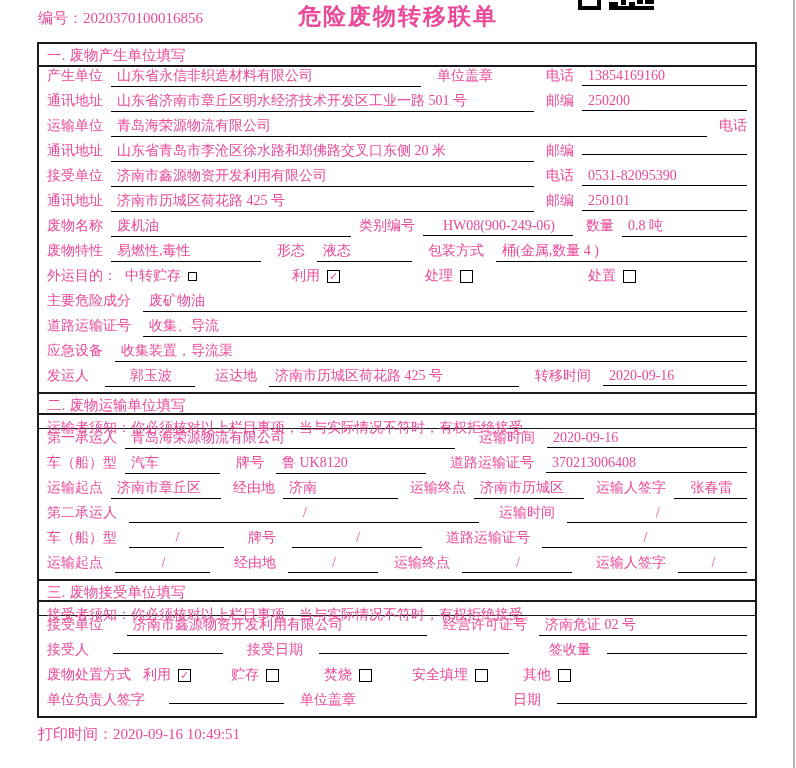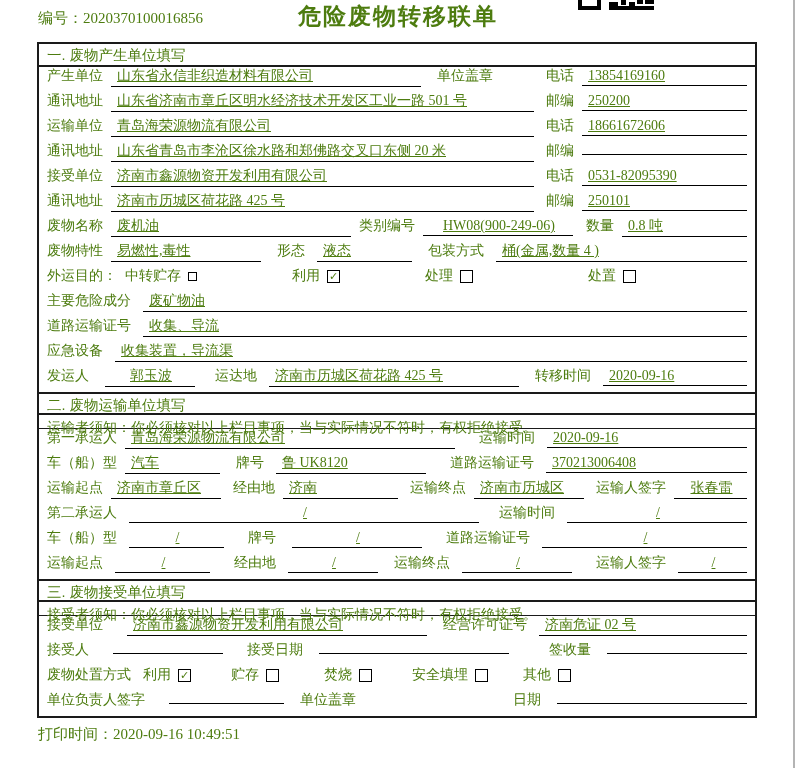--- a/index.html
+++ b/index.html
@@ -1,19 +1,19 @@
 <!DOCTYPE html>
 <html><head>
 <meta charset="utf-8">
 <style>
   * { box-sizing: border-box; }
   html,body { margin:0; padding:0; background:#ffffff; }
   .page {
     position:relative; width:796px; height:768px; background:#ffffff;
-    color:#4d7c0f; font-family:"Liberation Serif","DejaVu Serif",serif;
+    color:#ec4899; font-family:"Liberation Serif","DejaVu Serif",serif;
     font-size:14px; overflow:hidden;
   }
   .edge-line { position:absolute; right:1px; top:0; width:2px; height:100%; background:#b4b4b4; }
   .topbar { position:relative; height:42px; }
   .serial { position:absolute; left:38px; top:9px; font-size:15px; white-space:nowrap; }
   .doc-title {
     position:absolute; left:0; right:0; top:1px; text-align:center;
     font-size:23px; font-weight:bold; letter-spacing:2px;
     font-family:"Liberation Sans","DejaVu Sans",sans-serif;
   }
@@ -23,21 +23,21 @@
     height:23px; line-height:21px; padding:1px 8px;
     font-weight:normal; font-size:14.5px;
     font-family:"Liberation Sans","DejaVu Sans",sans-serif;
     border-bottom:2px solid #1a1a1a; white-space:nowrap;
   }
   .sec-header.mid { border-top:2px solid #1a1a1a; }
   .notice { height:14px; line-height:23px; padding:1px 8px; border-bottom:1.5px solid #1a1a1a; white-space:nowrap; }
   .row { display:flex; align-items:baseline; height:25px; padding:0 8px; white-space:nowrap; }
   .lbl { flex:0 0 auto; }
   .spacer { flex:1 1 auto; }
-  .ul { display:inline-block; border-bottom:1px solid #000; padding:0 4px 1px 6px; overflow:hidden;text-decoration:underline; }
+  .ul { display:inline-block; border-bottom:1px solid #000; padding:0 4px 1px 6px; overflow:hidden; }
   .ul.fill { flex:1 1 auto; }
   .ctr { text-align:center; }
   .w90{width:90px}.w95{width:95px}.w110{width:110px}.w115{width:115px}
   .w125{width:125px}.w130{width:130px}.w140{width:140px}.w150{width:150px}
   .w165{width:165px}.w180{width:180px}.w190{width:190px}.w240{width:240px}
   .w250{width:250px}.w300{width:300px}.w310{width:310px}.w330{width:330px}
   .ml8{margin-left:8px}.ml12{margin-left:12px}.ml16{margin-left:16px}
   .ml20{margin-left:20px}.ml24{margin-left:24px}.ml35{margin-left:35px}
   .ml40{margin-left:40px}.ml45{margin-left:45px}.ml85{margin-left:85px}
   .ml95{margin-left:95px}.ml115{margin-left:115px}
@@ -89,21 +89,20 @@
       <span class="lbl">通讯地址</span>
       <span class="ul fill ml8">山东省济南市章丘区明水经济技术开发区工业一路 501 号</span>
       <span class="lbl ml12">邮编</span>
       <span class="ul w165 ml8">250200</span>
     </div>
 
     <div class="row">
       <span class="lbl">运输单位</span>
       <span class="ul fill ml8">青岛海荣源物流有限公司</span>
       <span class="lbl ml12">电话</span>
-      <span class="ul w165 ml8">18661672606</span>
     </div>
 
     <div class="row">
       <span class="lbl">通讯地址</span>
       <span class="ul fill ml8">山东省青岛市李沧区徐水路和郑佛路交叉口东侧 20 米</span>
       <span class="lbl ml12">邮编</span>
       <span class="ul w165 ml8"></span>
     </div>
 
     <div class="row">

